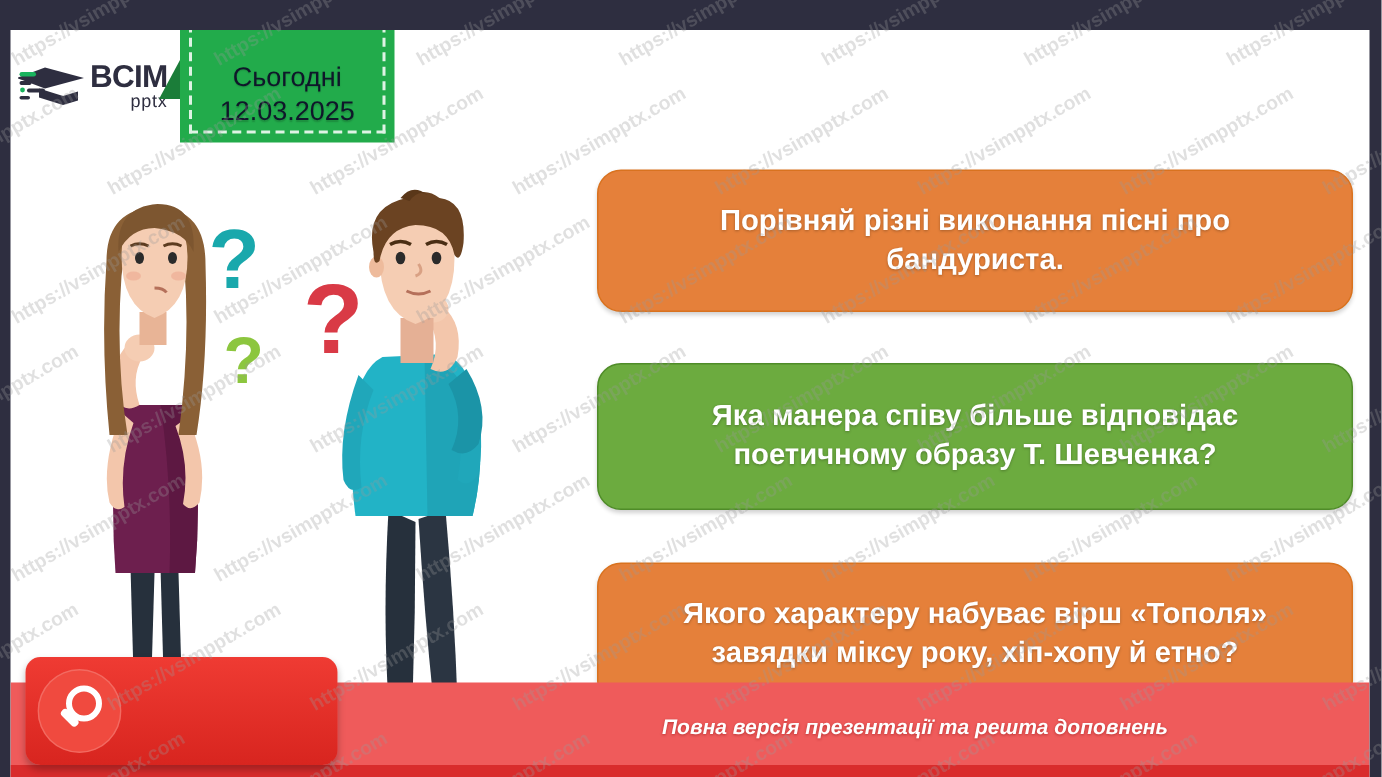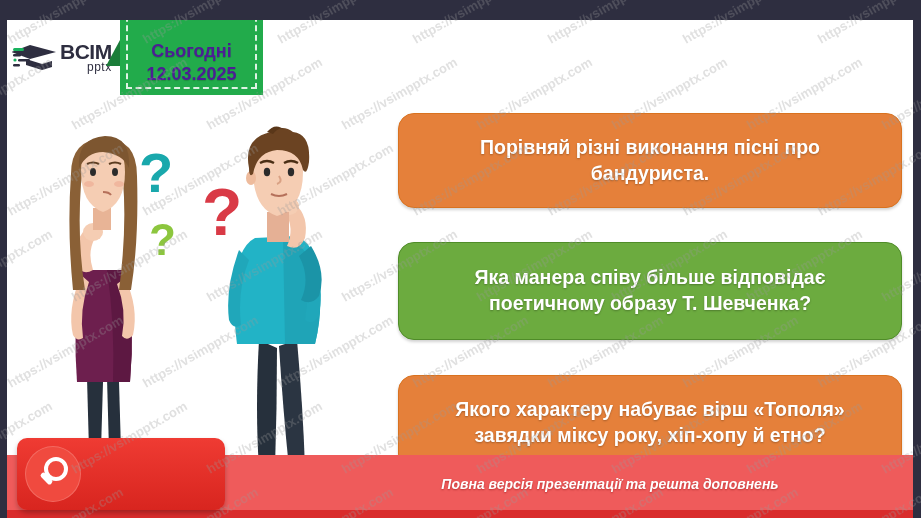--- a/index.html
+++ b/index.html
@@ -43,21 +43,21 @@
     align-items:center; justify-content:flex-end;
     padding-bottom:9px;
     z-index:6;
   }
   #today-badge:after{
     content:""; position:absolute;
     left:6px; top:6px; right:6px; bottom:6px;
     border:2px dashed rgba(255,255,255,.85);
   }
   #today-badge span {
-    color:#4c1d95; font-size:18px; font-weight:bold; line-height:1.28;
+    color:#0f172a; font-size:18px; font-weight:normal; line-height:1.28;
     position:relative; z-index:2; text-shadow:0 1px 1px rgba(0,0,0,.18);
   }
   
   #badge-fold{
     position:absolute; left:99px; top:20px;
     width:0;height:0;
     border-top:0 solid transparent;
     border-left:14px solid transparent;
     border-bottom:26px solid #1b7d39;
     z-index:5;

